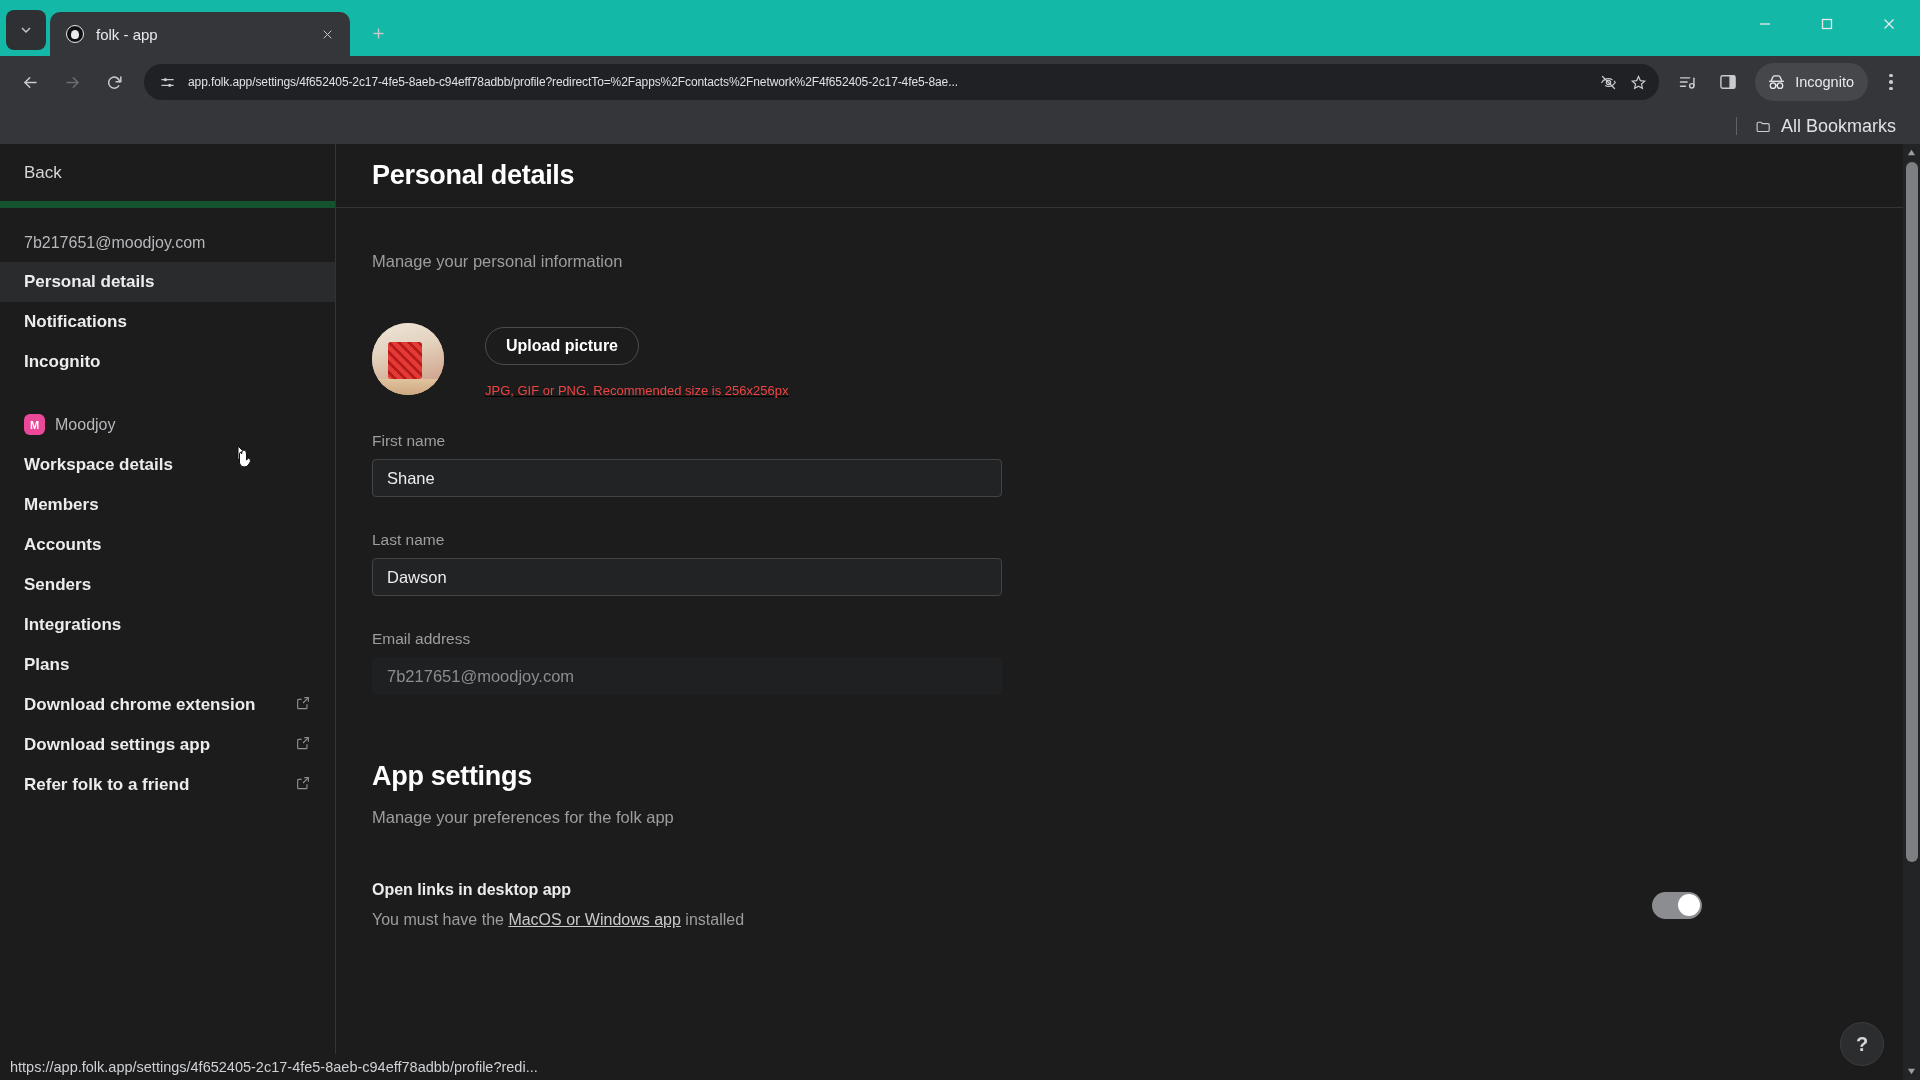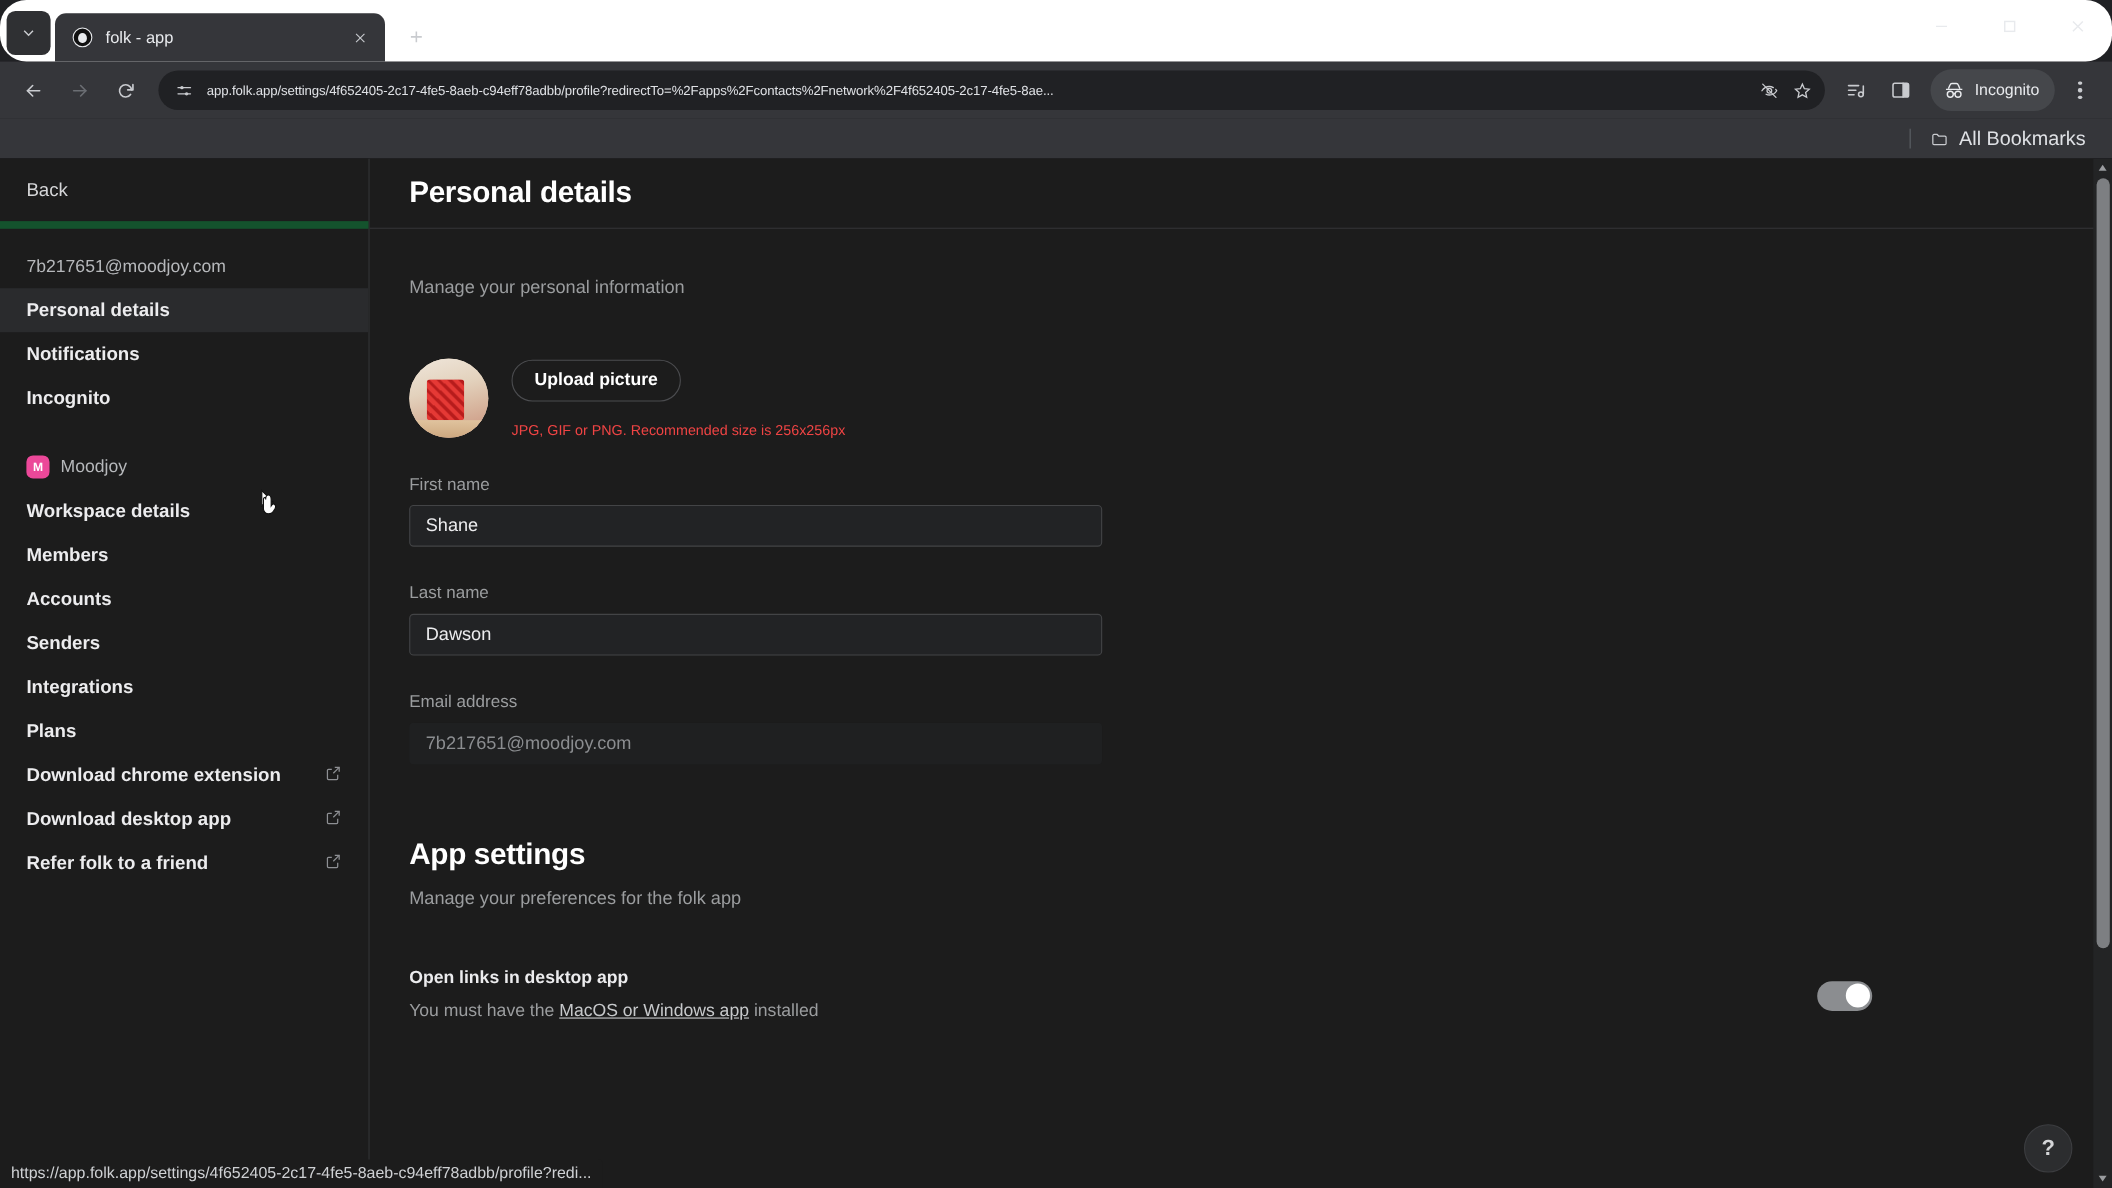--- a/index.html
+++ b/index.html
@@ -9,24 +9,23 @@
     overflow: hidden;
     background: #202124;
     font-family: "Liberation Sans", sans-serif;
     -webkit-font-smoothing: antialiased;
   }
 
   
   .browser { width: 1920px; height: 1080px; position: relative; display: flex; flex-direction: column; }
 
   .tabstrip {
-    height: 56px; background: #ffffff;
+    height: 56px; background: #14b8a6;
     display: flex; align-items: flex-end; padding-left: 6px; position: relative;
     flex: 0 0 56px;
-    border-radius: 24px;
   }
   .tab-list-btn {
     width: 40px; height: 40px; margin-bottom: 6px; margin-right: 4px;
     border-radius: 8px; background: #2f3033;
     display: flex; align-items: center; justify-content: center;
     cursor: pointer;
   }
   .tab-list-btn svg { width: 16px; height: 16px; fill: none; stroke: #c9cbcf; stroke-width: 2; }
 
   .tab {
@@ -157,21 +156,21 @@
   
   .main { flex: 1; display: flex; flex-direction: column; min-width: 0; position: relative; }
   .main-header {
     height: 64px; flex: 0 0 64px; display: flex; align-items: center;
     padding-left: 36px; border-bottom: 1px solid #333436;
   }
   .main-header h1 { color: #fff; font-size: 27px; font-weight: 700; letter-spacing: -0.3px; }
   .main-scroll { flex: 1; overflow: hidden; position: relative; padding: 0 0 0 36px; }
   .section-sub { color: #9b9d9f; font-size: 16.5px; margin-top: 44px; }
 
-  .avatar-row { display: flex; align-items: flex-end; gap: 21px; margin-top: 52px; }
+  .avatar-row { display: flex; align-items: flex-start; gap: 41px; margin-top: 52px; text-decoration: underline; }
   .avatar {
     width: 72px; height: 72px; border-radius: 50%; flex: 0 0 72px;
     overflow: hidden; position: relative; background: #d8c7b4;
   }
   .avatar .bg-top { position: absolute; inset: 0; background: linear-gradient(165deg,#efe6db 0%,#e3d2bd 38%,#d9b9a2 62%,#c98f7a 100%); }
   .avatar .patch {
     position: absolute; left: 22%; top: 26%; width: 48%; height: 52%;
     background:
       repeating-linear-gradient(45deg, #e53935 0 4px, #b71c1c 4px 7px),
       #d32f2f;
@@ -435,21 +434,21 @@
           <span class="label">Download chrome extension</span>
           <span class="ext-icon">
             <svg viewBox="0 0 24 24">
                 <path d="M14 4h6v6"></path>
                 <path d="M20 4l-8 8"></path>
                 <path d="M18 14v5a1.5 1.5 0 0 1-1.5 1.5h-11A1.5 1.5 0 0 1 4 19V8a1.5 1.5 0 0 1 1.5-1.5H10"></path>
               </svg>
           </span>
         </div>
         <div class="sb-item">
-          <span class="label">Download desktop app</span>
+          <span class="label">Download settings app</span>
           <span class="ext-icon">
             <svg viewBox="0 0 24 24">
                 <path d="M14 4h6v6"></path>
                 <path d="M20 4l-8 8"></path>
                 <path d="M18 14v5a1.5 1.5 0 0 1-1.5 1.5h-11A1.5 1.5 0 0 1 4 19V8a1.5 1.5 0 0 1 1.5-1.5H10"></path>
               </svg>
           </span>
         </div>
         <div class="sb-item">
           <span class="label">Refer folk to a friend</span>

